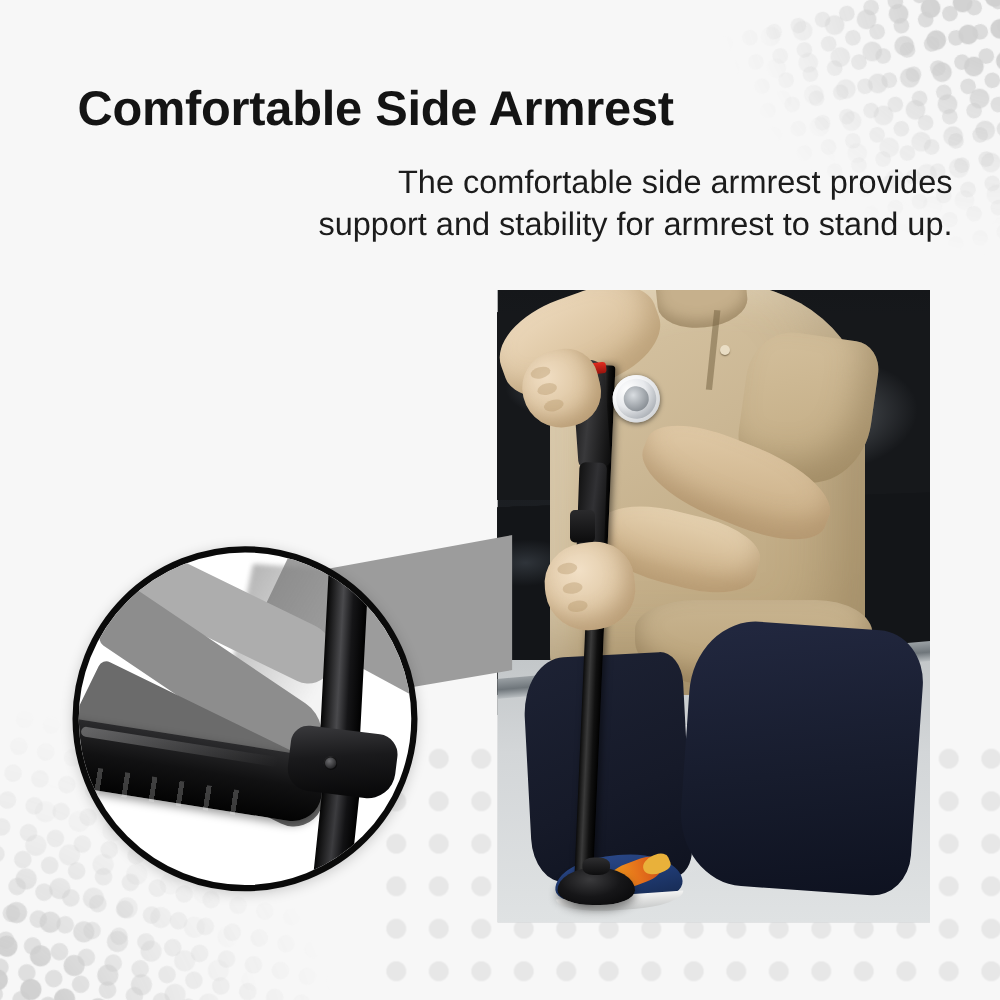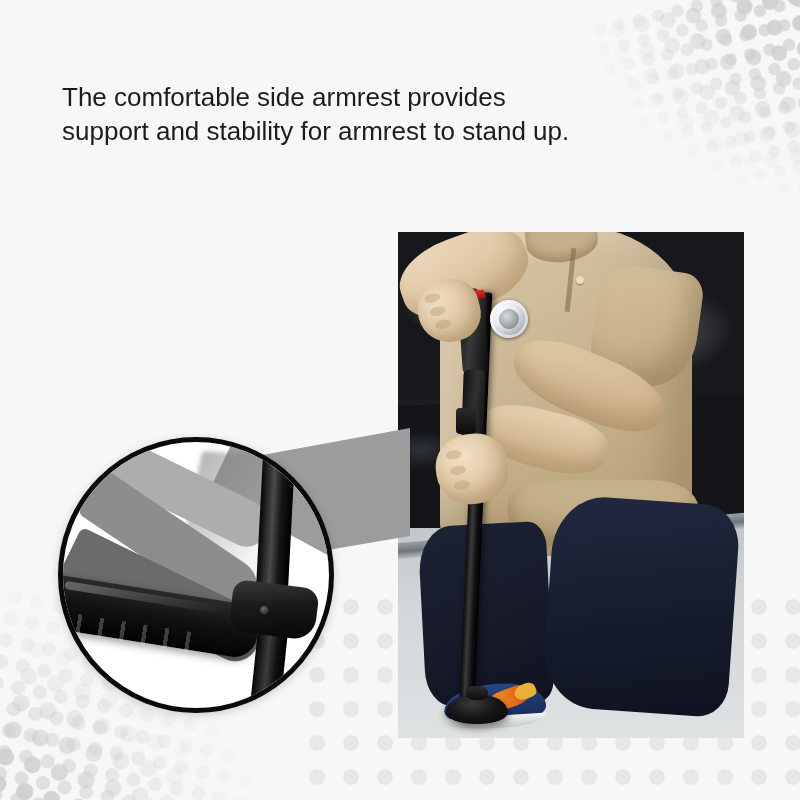--- a/index.html
+++ b/index.html
@@ -108,21 +108,21 @@
     white-space: nowrap;
   }
   .subtitle {
     margin: 16px 0 0 0;
     font-size: 26px;
     line-height: 34px;
     font-weight: 400;
     color: #1c1c1c;
     max-width: 700px;
   }
-  .subtitle .ln { display: block; }
+  .subtitle .ln { display: block; text-align: right; }
 
   
   .photo {
     position: absolute;
     left: 398px;
     top: 232px;
     width: 346px;
     height: 506px;
     overflow: hidden;
     background: #cfd2d4;
@@ -560,20 +560,21 @@
 
 <div id="infographic">
 
   <div class="halftone halftone-tr"></div>
   <div class="halftone halftone-tr2"></div>
   <div class="halftone halftone-bl"></div>
   <div class="halftone halftone-bl2"></div>
   <div class="speckle"></div>
 
   <div class="headline">
+    <h1 class="title">Comfortable Side Armrest</h1>
     <p class="subtitle">
       <span class="ln">The comfortable side armrest provides</span>
       <span class="ln">support and stability for armrest to stand up.</span>
     </p>
   </div>
 
   <div class="photo">
 
     <div class="sofa">
       <div class="sofa-back"></div>

